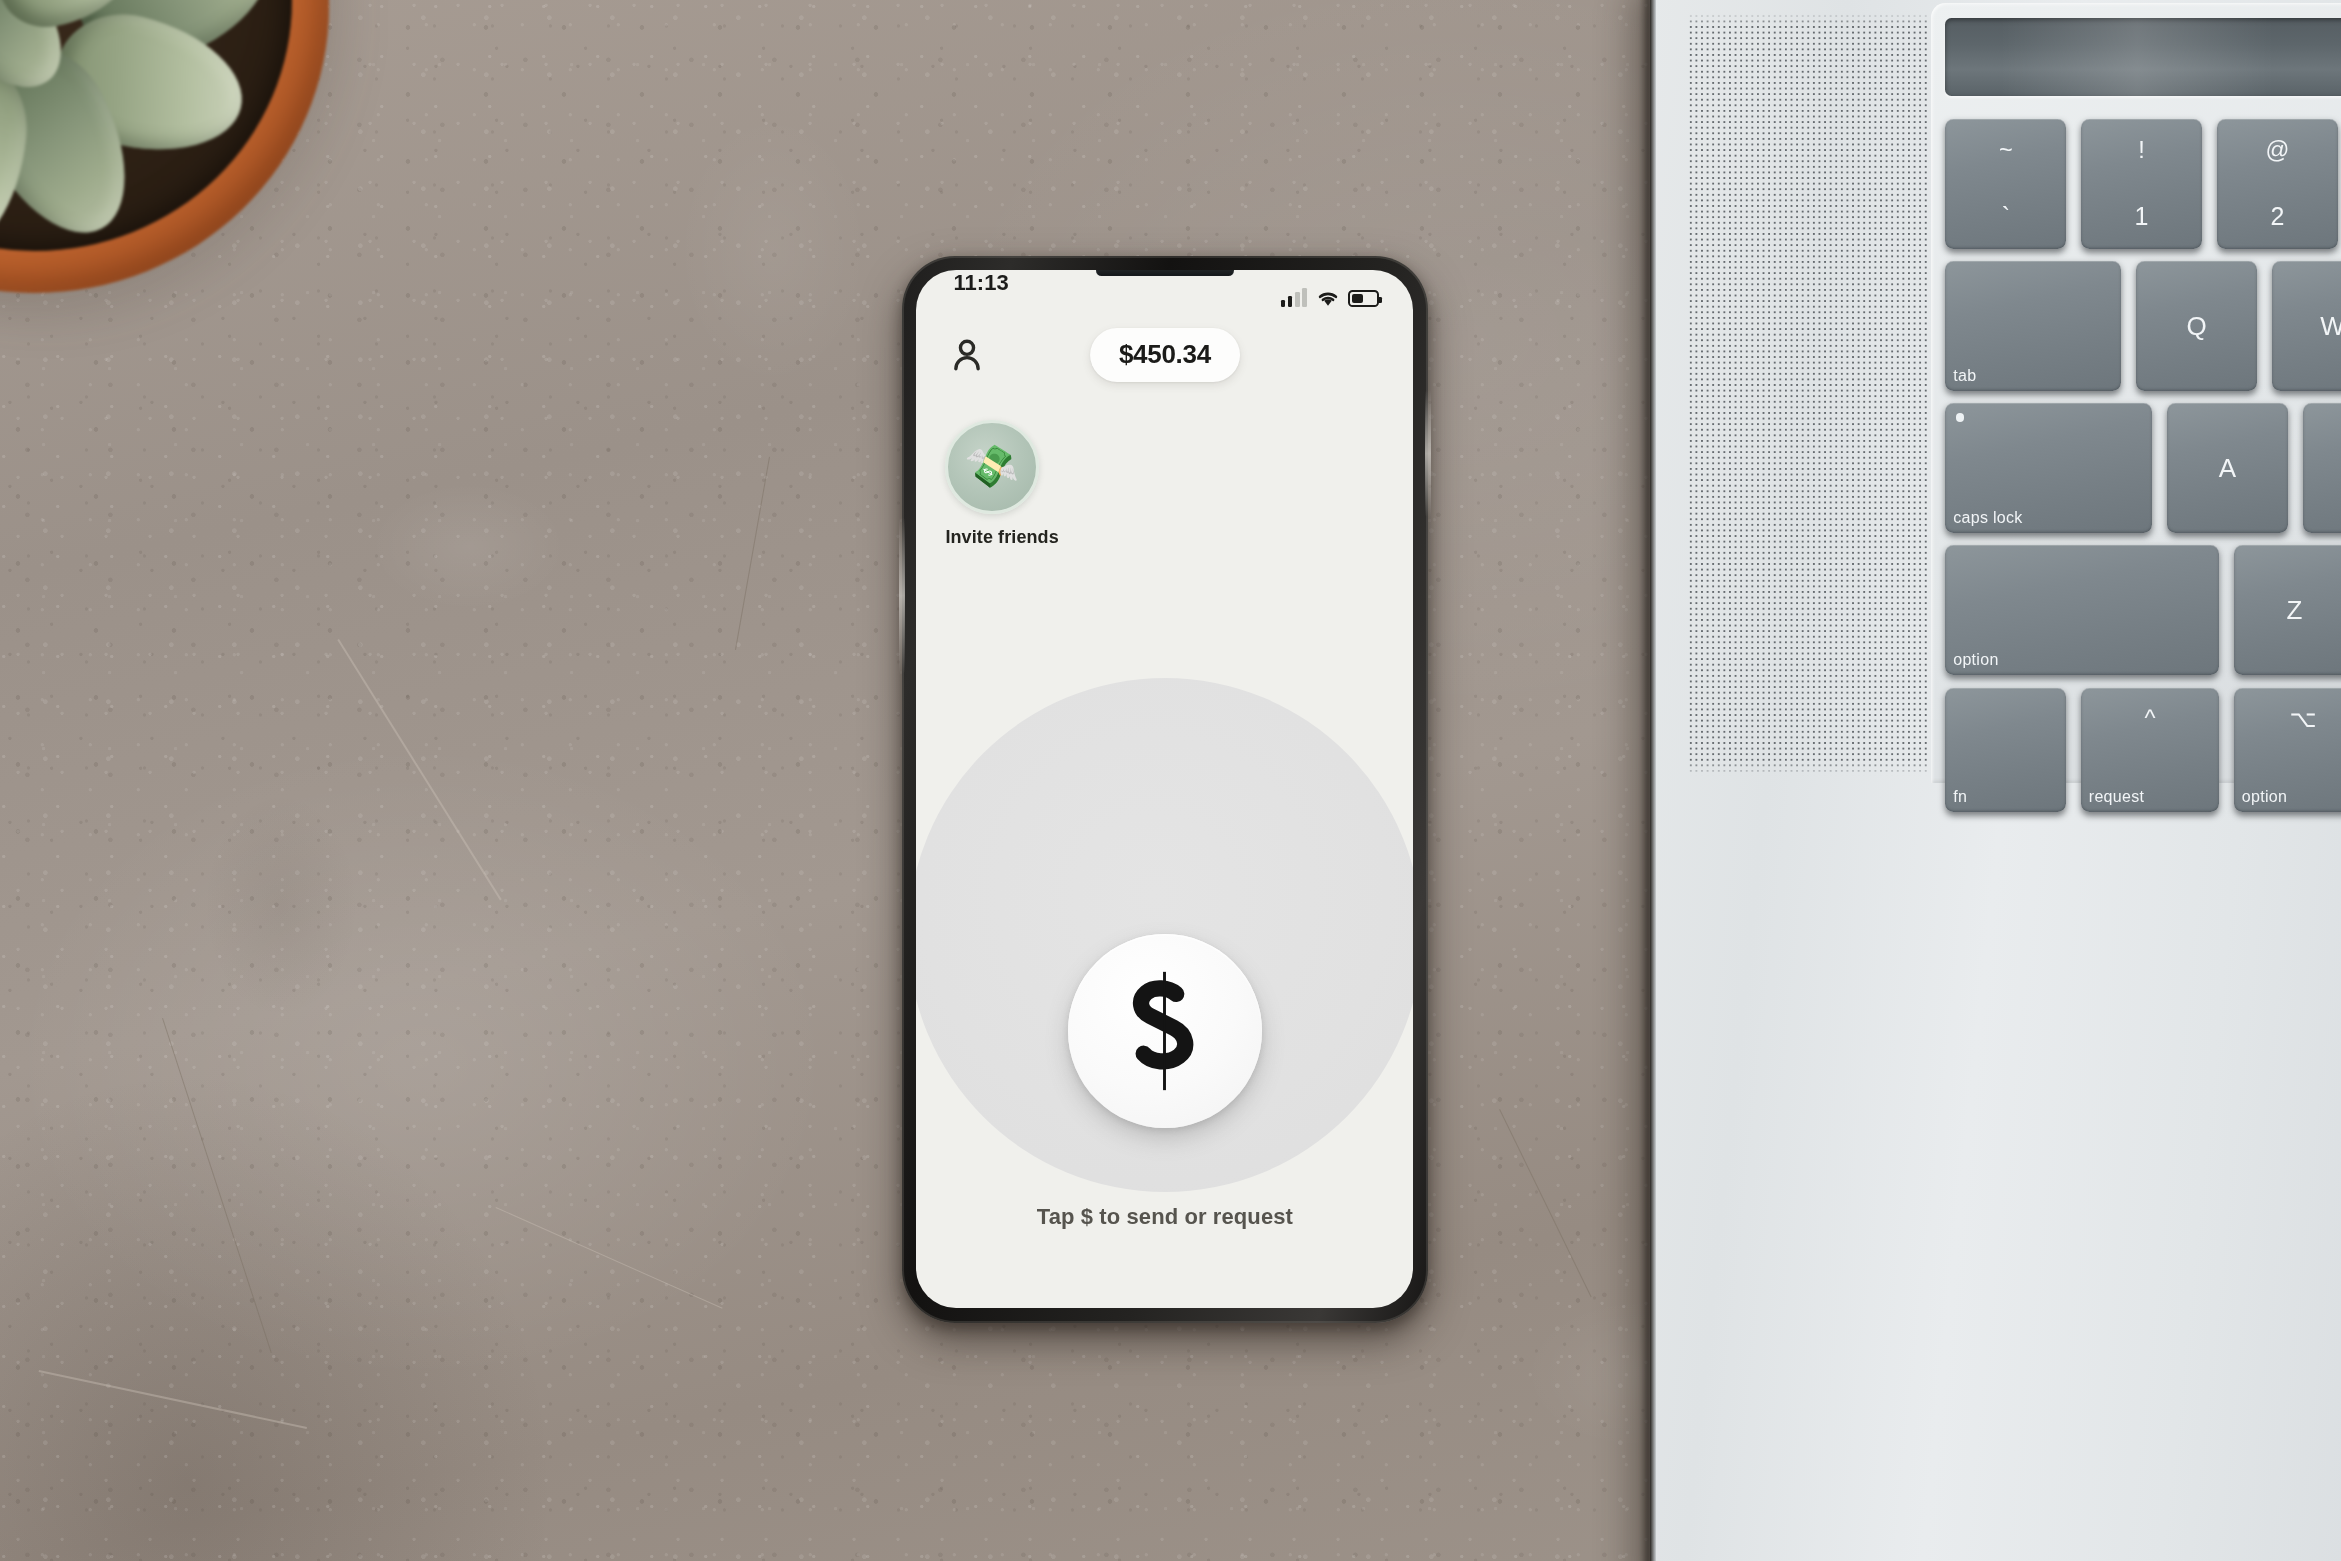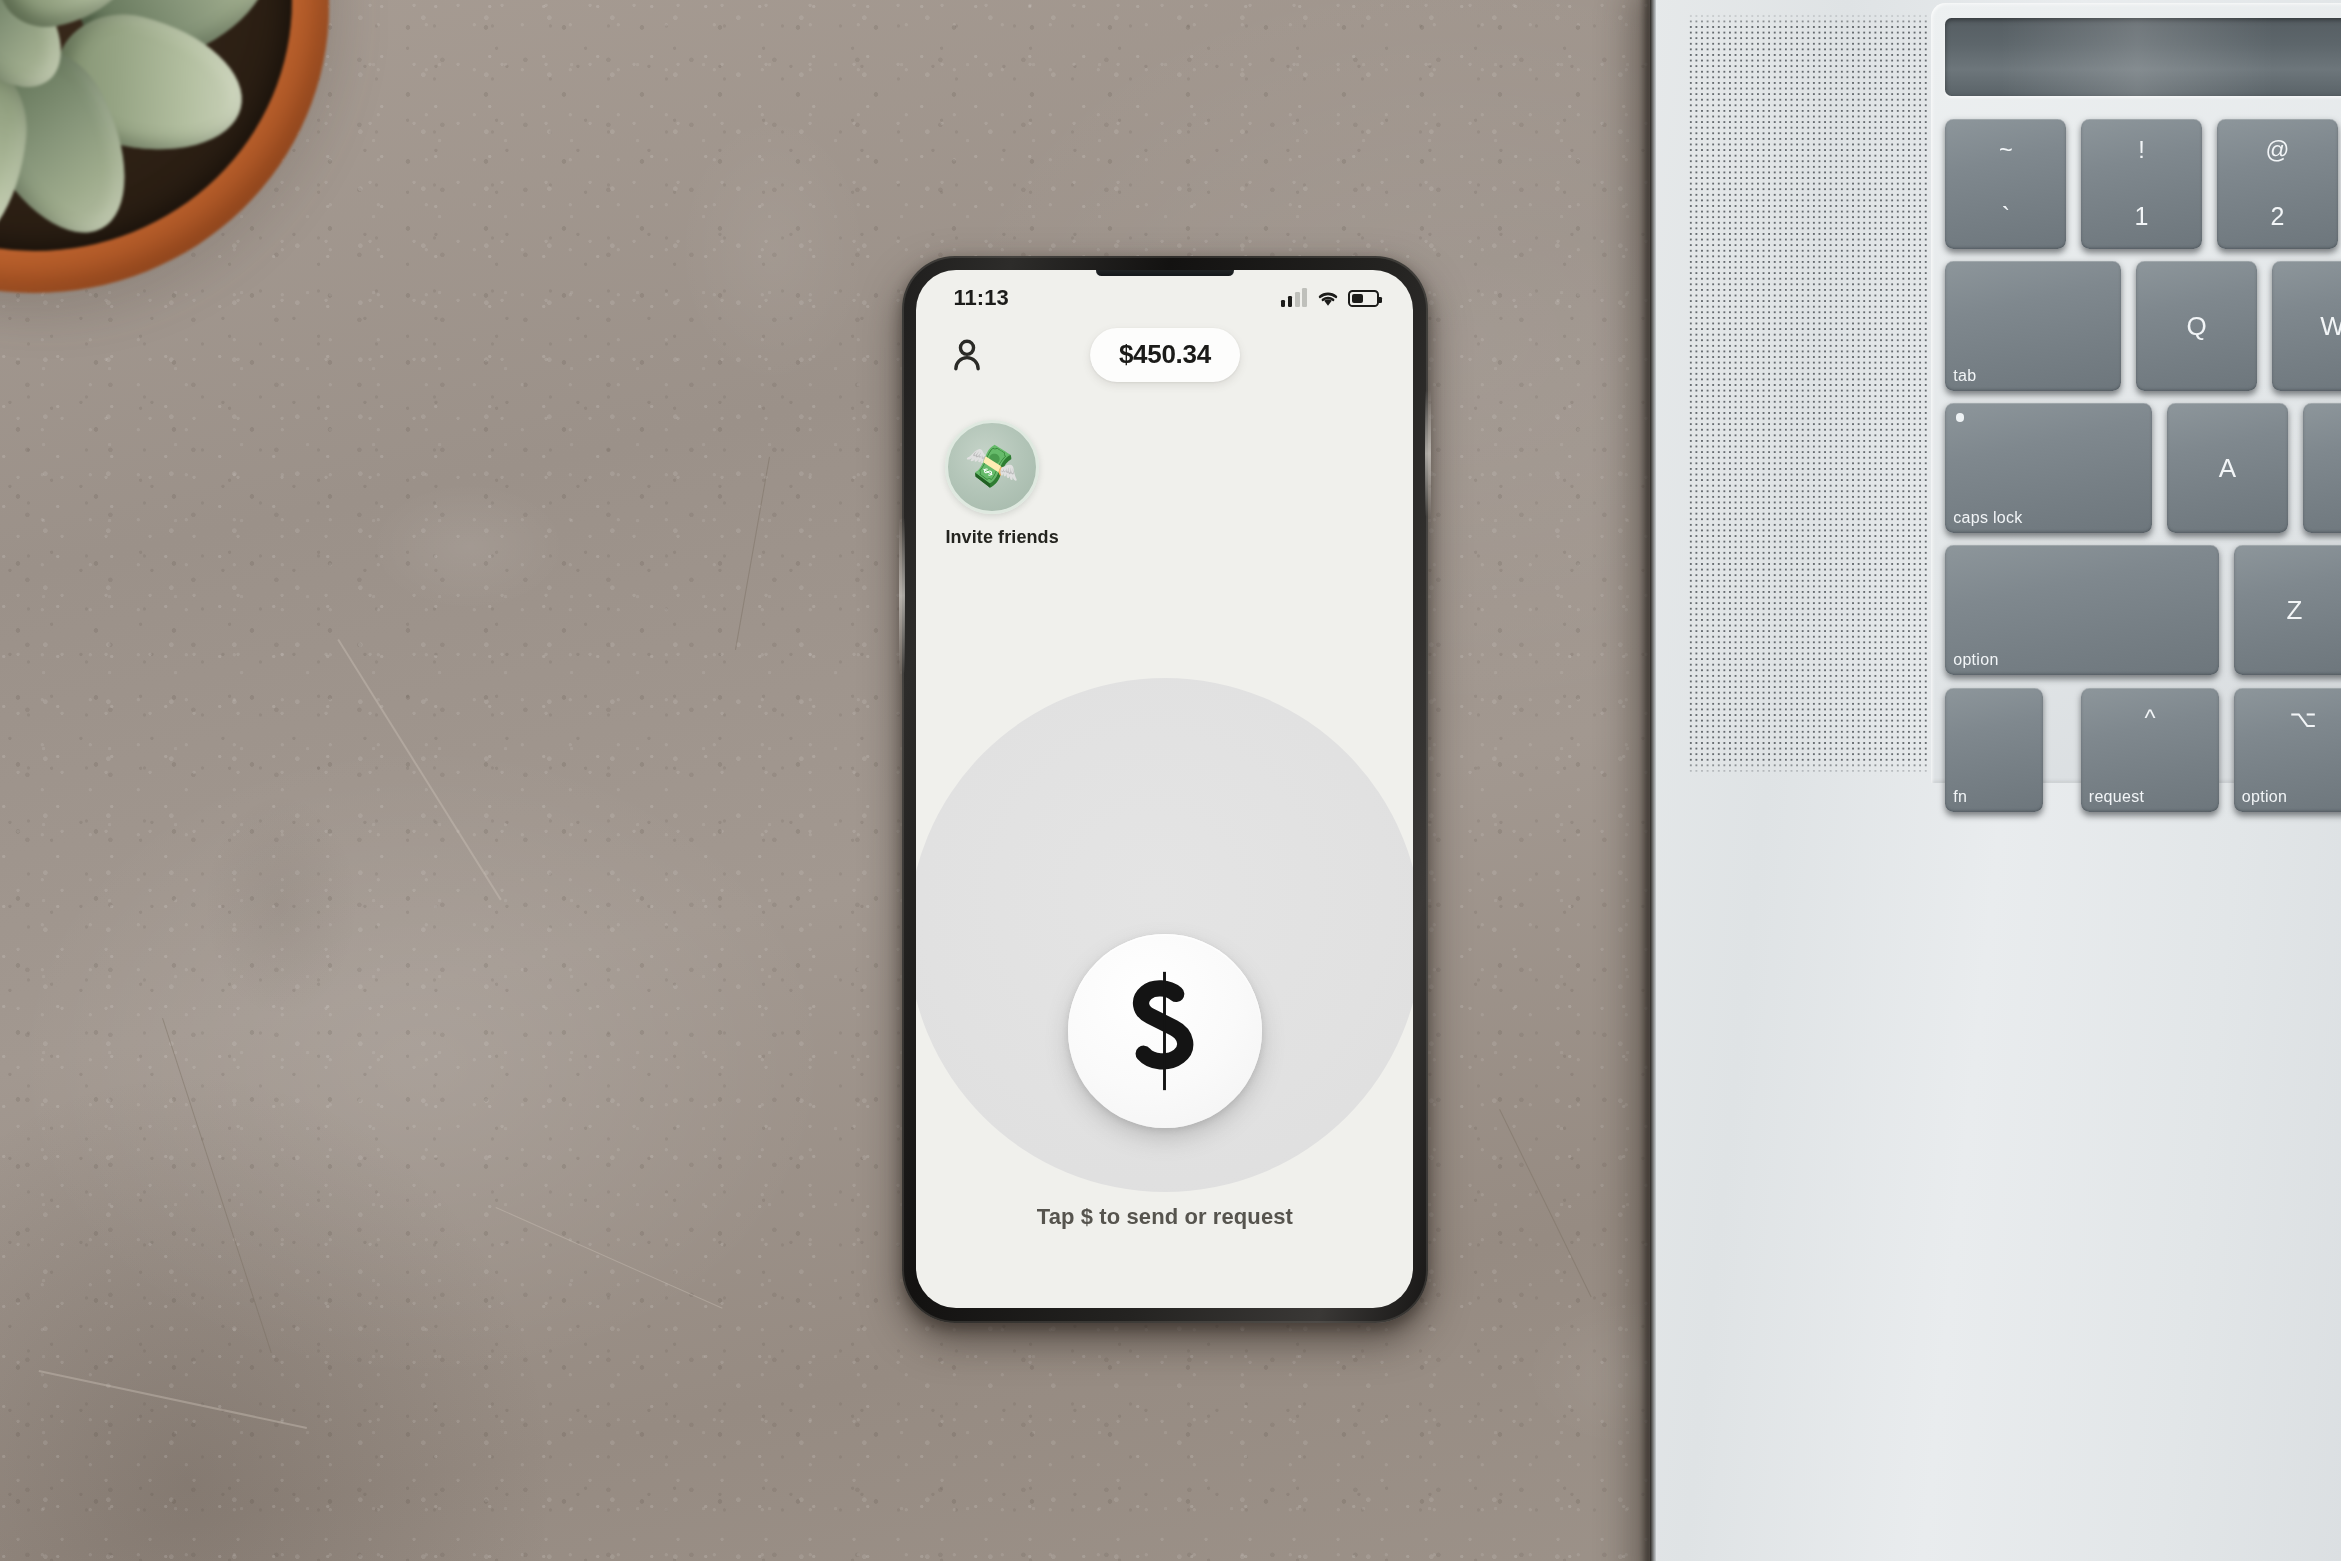--- a/index.html
+++ b/index.html
@@ -168,21 +168,21 @@
     position:absolute;left:50%;top:-5.9px;transform:translateX(-50%);
     width:138px;height:11px;border-radius:5.9px;
     background:linear-gradient(180deg,#2b2f30,#14171a);
     box-shadow:inset 0 0.7px 1.3px rgba(120,130,135,.55);
     z-index:6;
   }
 
   
   .statusbar{
     position:absolute;left:0;top:0;width:100%;height:56px;
-    display:flex;align-items:center;justify-content:space-between;
+    display:flex;justify-content:space-between;
     padding:0 34px 0 37px;
   }
   .clock{font-size:22px;font-weight:700;color:#1c1c1a;letter-spacing:0.1px;}
   .sysicons{display:flex;align-items:center;gap:9.8px;}
   .bars{display:flex;align-items:flex-end;gap:2.6px;height:18px;}
   .bars i{display:block;width:4.6px;border-radius:1.3px;background:#1c1c1a;}
   .bars i:nth-child(1){height:7.2px;}
   .bars i:nth-child(2){height:11px;}
   .bars i:nth-child(3){height:15px;background:#bfc0bb;}
   .bars i:nth-child(4){height:19px;background:#bfc0bb;}
@@ -325,21 +325,21 @@
         <span class="k-center">S</span>
       </div>
 
       <div class="key" style="left:14.4px;top:571px;width:274px;height:130px;">
         <span class="k-main">option</span>
       </div>
       <div class="key" style="left:303px;top:571px;width:121px;height:130px;">
         <span class="k-center">Z</span>
       </div>
 
-      <div class="key" style="left:14.4px;top:714px;width:98px;height:124px;">
+      <div class="key" style="left:14.4px;top:714px;width:121px;height:124px;">
         <span class="k-main">fn</span>
       </div>
       <div class="key" style="left:150px;top:714px;width:138px;height:124px;">
         <span class="k-sym">^</span>
         <span class="k-main">request</span>
       </div>
       <div class="key" style="left:303px;top:714px;width:138px;height:124px;">
         <span class="k-sym">⌥</span>
         <span class="k-main">option</span>
       </div>

